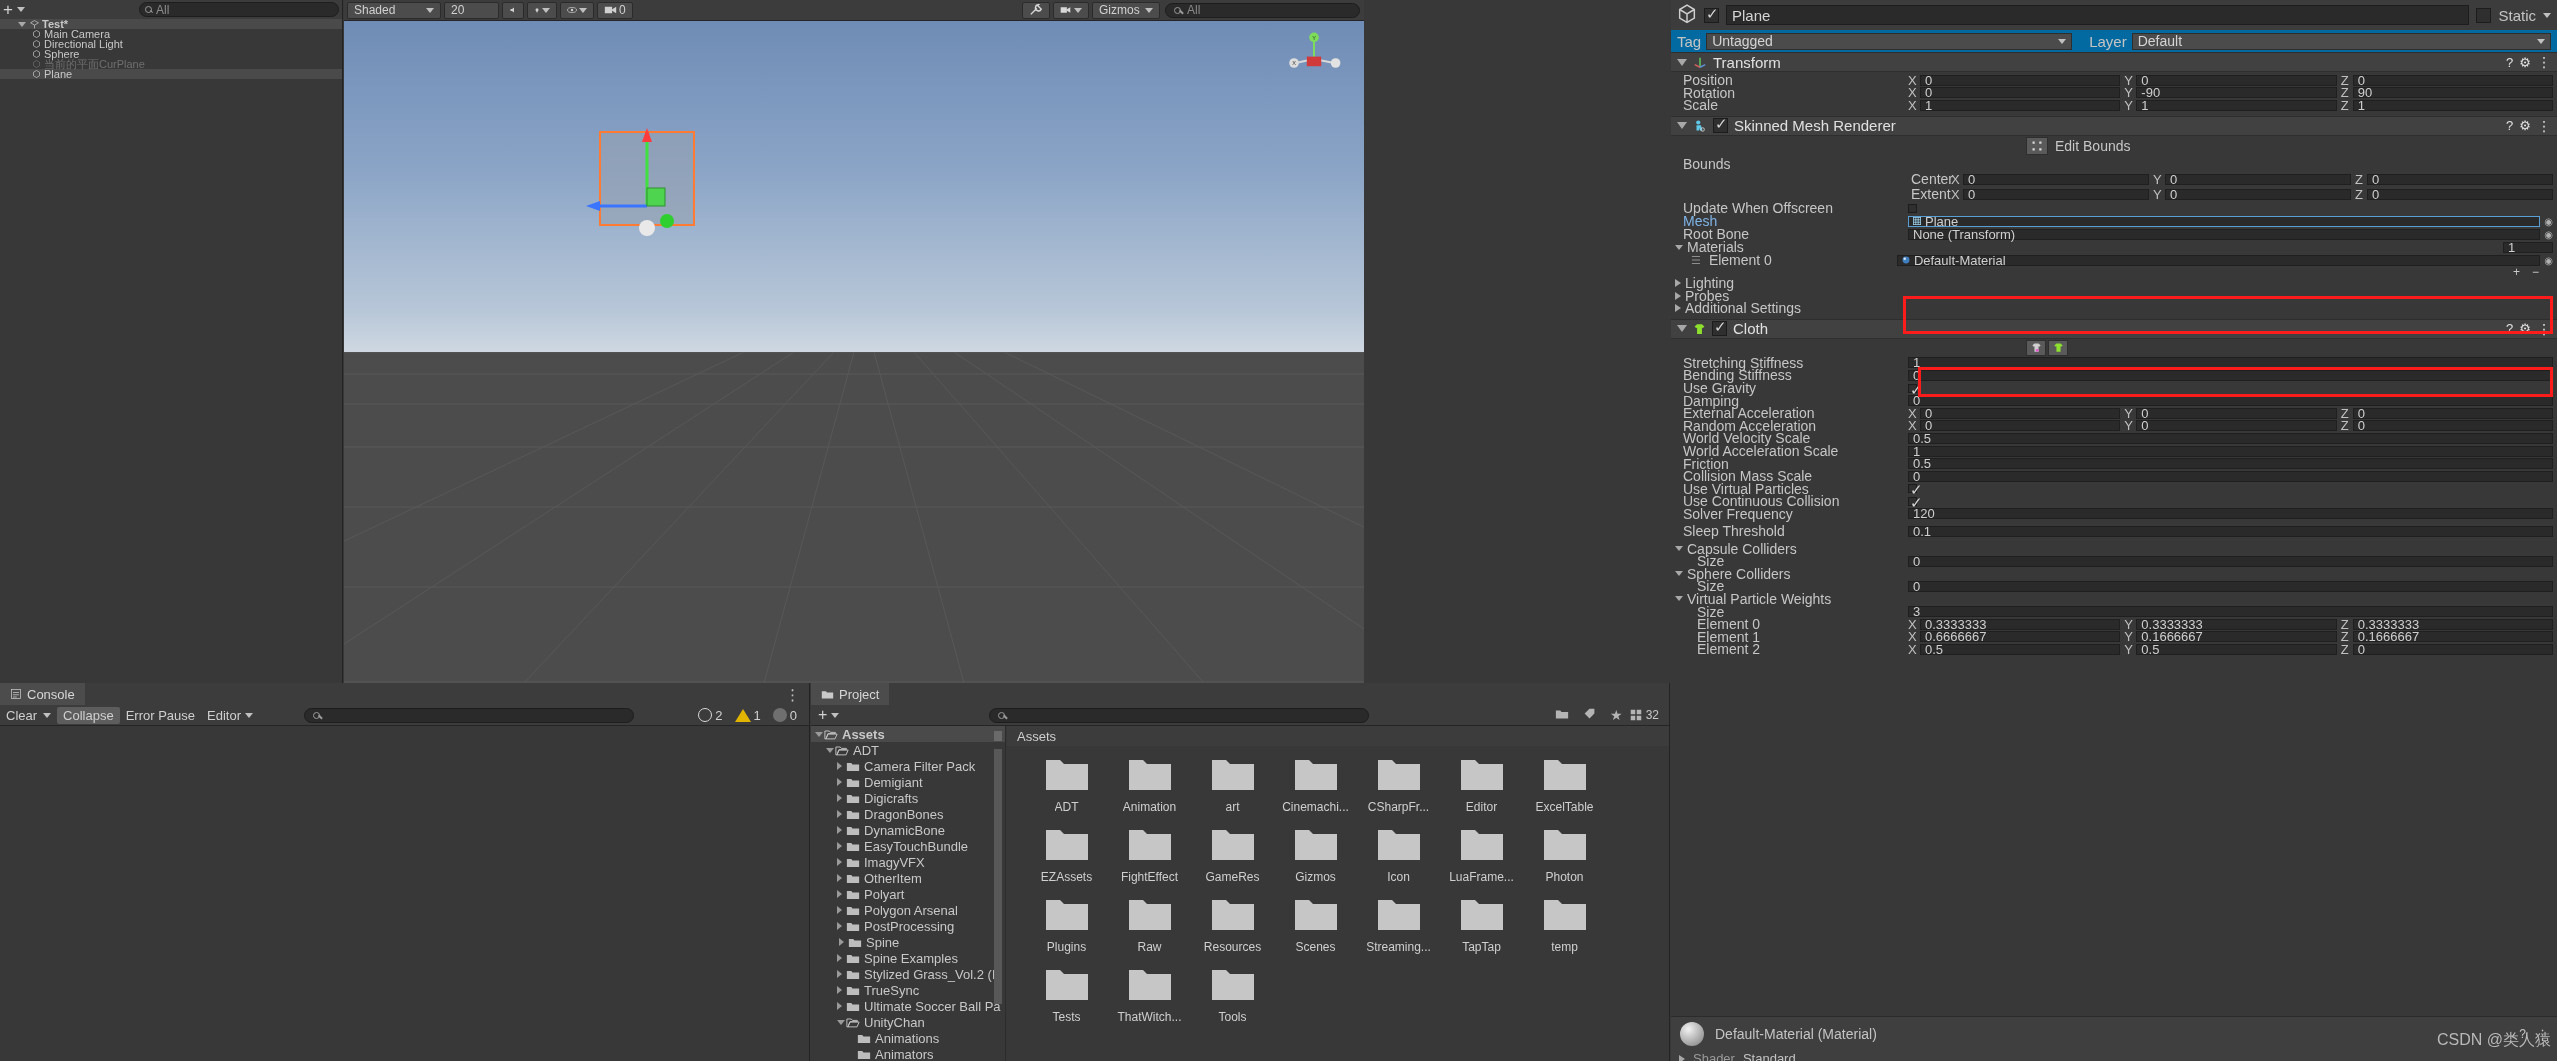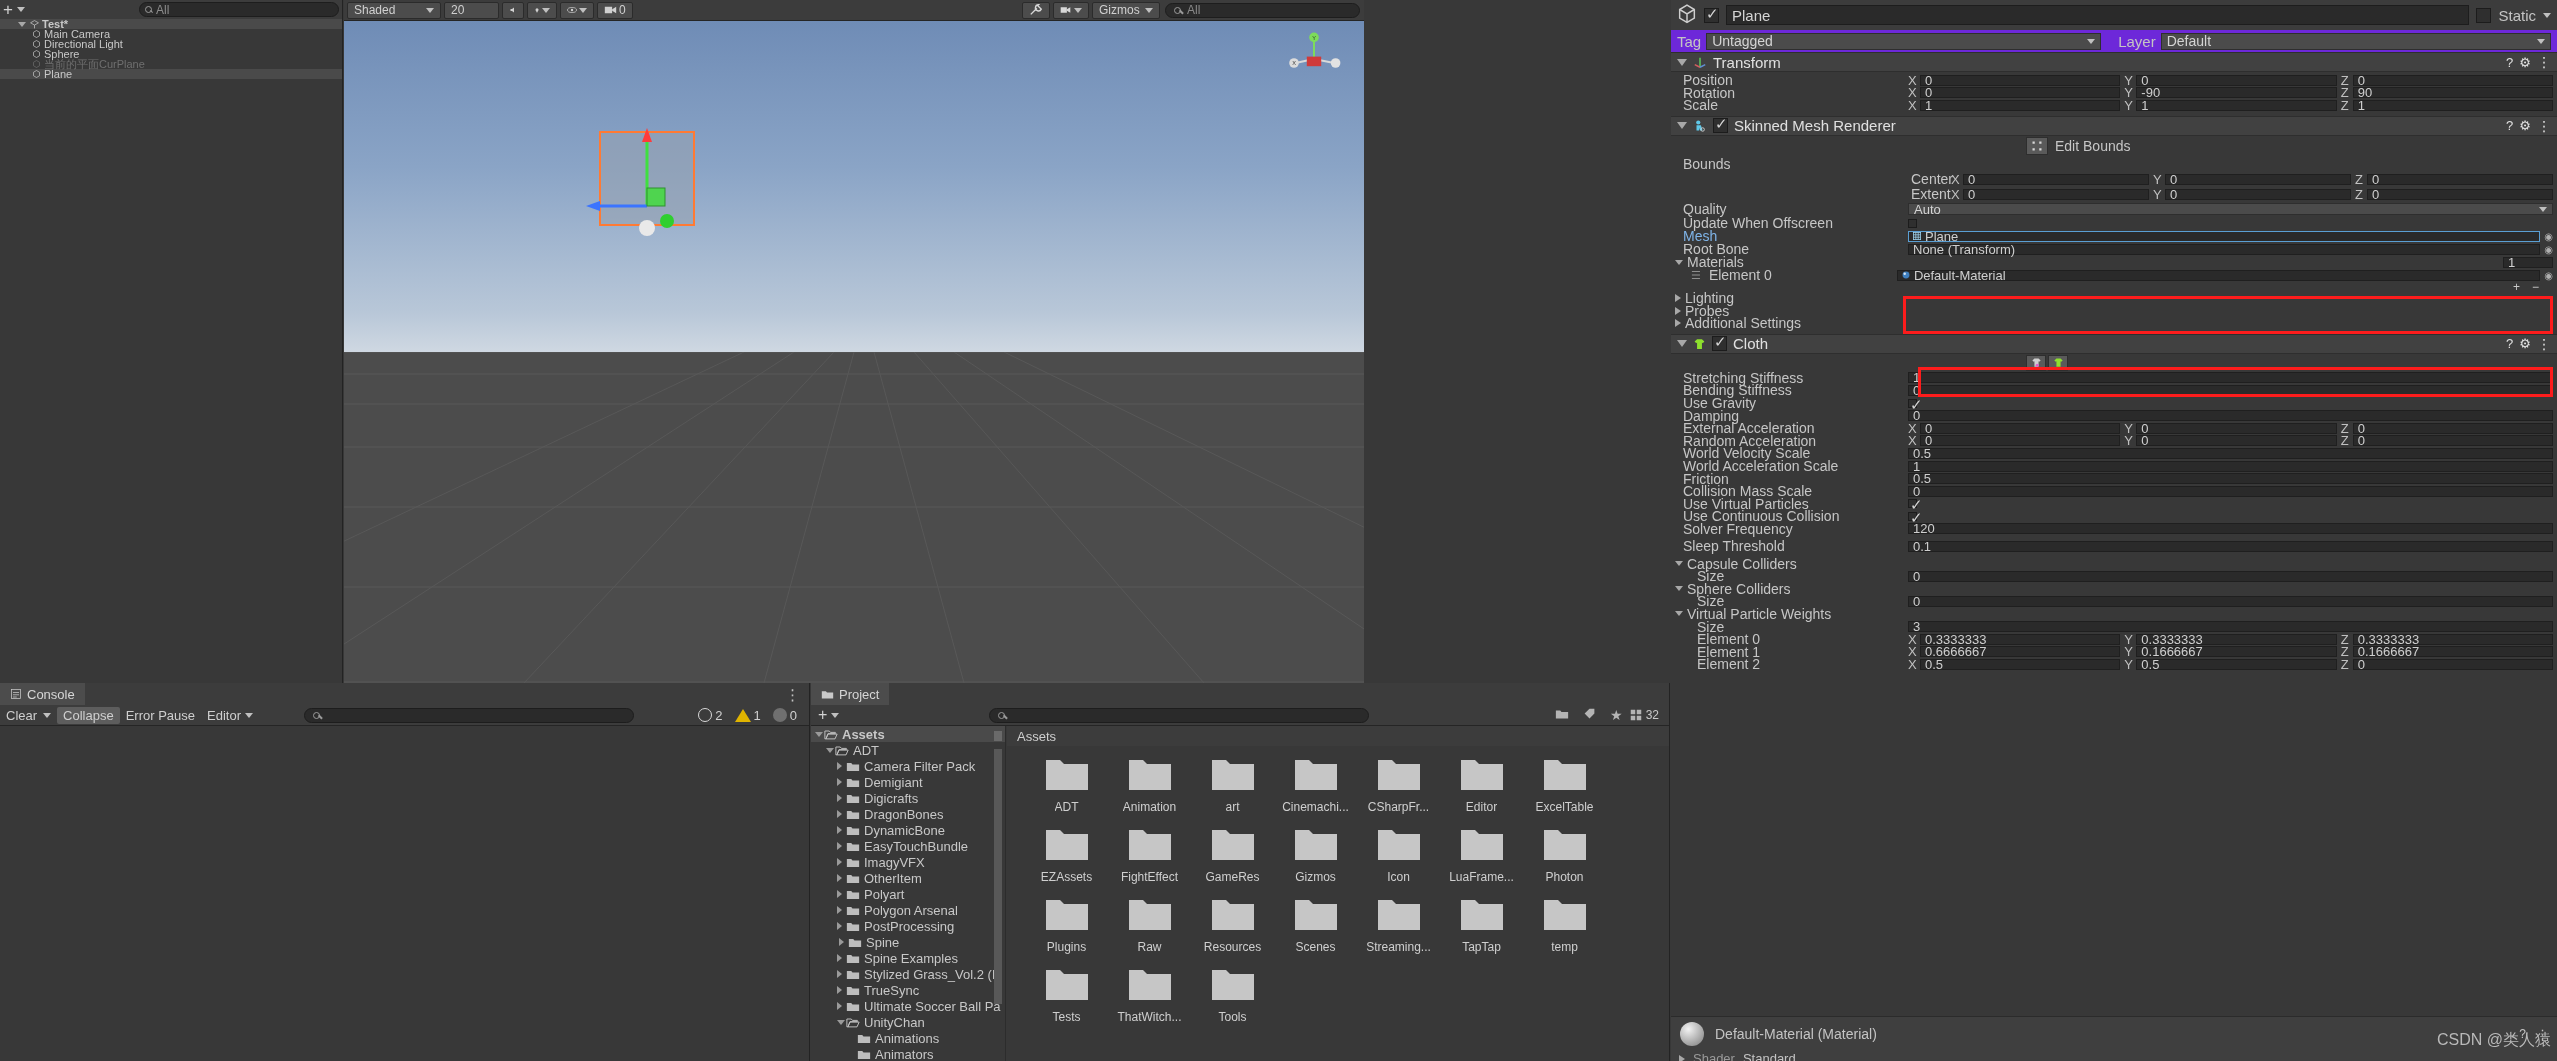--- a/index.html
+++ b/index.html
@@ -71,21 +71,21 @@
   #assets-hdr{ height:20px; display:flex; align-items:center; padding-left:10px; font-size:13px; color:#cfcfcf; background:#3c3c3c;}
   #grid{ display:flex; flex-wrap:wrap; padding:10px 0 0 18px; }
   .gitem{ width:83px; display:flex; flex-direction:column; align-items:center; margin-bottom:12px;}
   .bigfolder{ width:46px; height:37px; position:relative; }
   .gitem span{ font-size:12px; color:#cfcfcf; margin-top:7px; max-width:80px; overflow:hidden; white-space:nowrap; text-overflow:ellipsis; text-align:center;}
 
   
   #inspector{ left:1671px; top:0; width:886px; height:1061px; background:#383838; }
   .ins-head{ height:30px; display:flex; align-items:center; padding:0 6px; gap:7px; background:#3c3c3c;}
   .namefield{ flex:1; height:20px; background:#2a2a2a; border:1px solid #1d1d1d; display:flex; align-items:center; padding:0 5px; font-size:15px; color:#d4d4d4;}
-  .taglayer{ height:22px; display:flex; align-items:center; padding:0 6px; gap:5px; background:#6d28d9; font-size:15px;}
+  .taglayer{ height:22px; display:flex; align-items:center; padding:0 6px; gap:5px; background:#0369a1; font-size:15px;}
   .dropdown{ height:17px; background:#4b4b4b; border:1px solid #2e2e2e; display:flex; align-items:center; padding:0 5px; font-size:14px; color:#d4d4d4;}
   .comp-hdr{ height:20px; display:flex; align-items:center; gap:6px; padding:0 6px; background:#414141; border-top:1px solid #2e2e2e; border-bottom:1px solid #2e2e2e; font-size:15px; color:#e0e0e0;}
   .row{ height:12.6px; display:flex; align-items:center; font-size:14px; color:#c6c6c6; padding-left:12px; }
   .row .lbl{ width:225px; flex:none; }
   .field{ height:11px; background:#2a2a2a; border:1px solid #1f1f1f; display:flex; align-items:center; padding:0 4px; font-size:13px; color:#cfcfcf;}
   .f3{ display:flex; align-items:center; gap:0; flex:1;}
   .axis{ width:12px; flex:none; color:#c0c0c0; font-size:13px;}
   .big{ flex:1; }
   .blue{ color:#7fb4e8; }
   .redbox{ position:absolute; border:3px solid #fd1c1c; pointer-events:none;}
@@ -703,21 +703,21 @@
     <div class="namefield">
       <span>Plane</span>
     </div>
     <span class="chk"></span>
     <span style="font-size:15px;">Static</span>
     <span class="caret"></span>
   </div>
 
   <div class="taglayer">
     <span>Tag</span>
-    <div class="dropdown" style="width:395px;justify-content:space-between;">
+    <div class="dropdown" style="width:366px;justify-content:space-between;">
       <span>Untagged</span>
       <span class="caret"></span>
     </div>
     <span style="margin-left:12px;">Layer</span>
     <div class="dropdown" style="flex:1;justify-content:space-between;">
       <span>Default</span>
       <span class="caret"></span>
     </div>
   </div>
 
@@ -851,27 +851,20 @@
       <div class="field big">
           <span>0</span>
         </div>
       <span class="axis" style="margin-left:4px;">Z</span>
       <div class="field big" style="margin-right:4px;">
           <span>0</span>
         </div>
     </div>
   </div>
 
-  <div class="row" style="height:15px;">
-    <span class="lbl">Quality</span>
-    <div class="dropdown" style="flex:1;height:12px;margin-right:4px;justify-content:space-between;font-size:13px;">
-      <span>Auto</span>
-      <span class="caret"></span>
-    </div>
-  </div>
 
   <div class="row" style="height:13px;">
     <span class="lbl">Update When Offscreen</span>
     <span class="chk" style="width:9px;height:9px;"></span>
   </div>
 
   <div class="row" style="height:13px;">
     <span class="lbl blue">Mesh</span>
     <div class="field big" style="border:1px solid #5a9fd4;gap:4px;">
       <svg width="8" height="8" viewBox="0 0 10 10">

